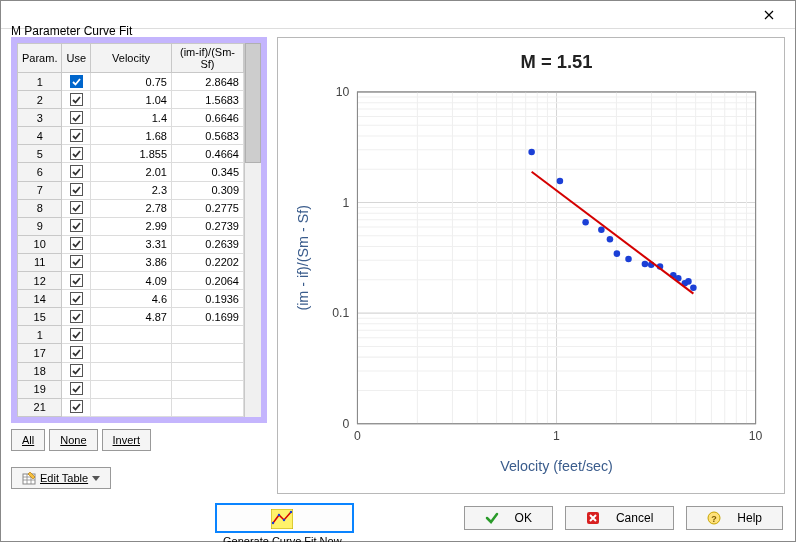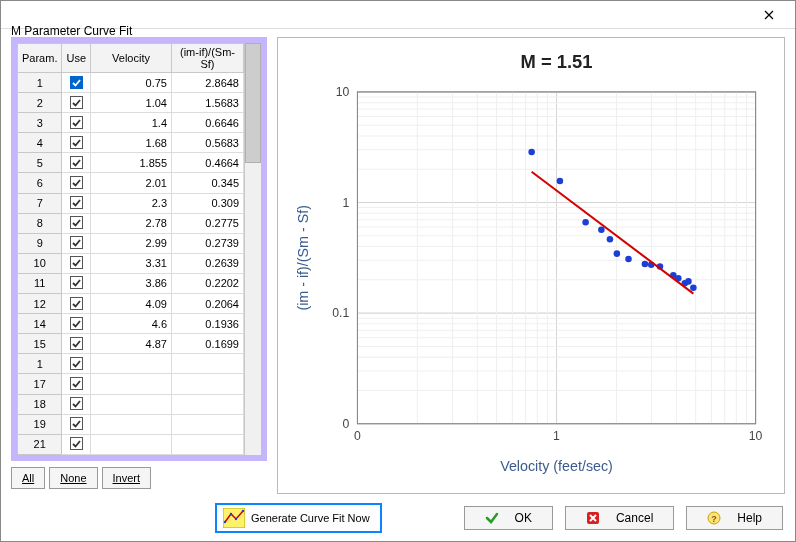--- a/index.html
+++ b/index.html
@@ -133,20 +133,21 @@
   .gen-btn {
     border: 2px solid #0a84ff;
     background: #fdfdfd;
     padding: 4px 10px 4px 6px;
     display: flex;
     align-items: center;
     gap: 6px;
     cursor: pointer;
     font-size: 11px;
     height: 30px;
+    flex-direction: column;
   }
   .dlg-btn {
     border: 1px solid #999;
     background: #f5f5f5;
     padding: 3px 20px;
     font-size: 12px;
     display: flex;
     align-items: center;
     gap: 16px;
     cursor: pointer;
@@ -395,20 +396,37 @@
         </table>
         <div class="scroll-gutter">
           <div class="scroll-thumb"></div>
         </div>
       </div>
 
       <div class="btn-row">
         <button class="btn">All</button>
         <button class="btn">None</button>
         <button class="btn">Invert</button>
+      </div>
+      <div class="btn-row btn-row-sep">
+        <button class="dropbtn">
+          <span>
+            <svg width="14" height="14" viewBox="0 0 14 14">
+              <rect x="1" y="3" width="12" height="10" fill="#fff" stroke="#888"></rect>
+              <path d="M1 6 H13 M1 9 H13 M5 3 V13 M9 3 V13" stroke="#888" stroke-width="0.8"></path>
+              <path d="M8 1 L13 6 L11 8 L6 3 Z" fill="#f5c040" stroke="#b07000" stroke-width="0.6"></path>
+            </svg>
+          </span>
+          <span>Edit Table</span>
+          <span>
+            <svg viewBox="0 0 8 5" width="8" height="5">
+                <path d="M0 0 L8 0 L4 5 Z" fill="#555"></path>
+              </svg>
+          </span>
+        </button>
       </div>
     </div>
 
     <div class="right-panel">
       <div class="chart-box">
         <svg id="chart-svg" viewBox="0 0 480 430" width="100%" height="100%">
             <rect x="70" y="45" width="390" height="325" fill="none" stroke="#888"></rect>
             <line x1="70" y1="45" x2="70" y2="370" stroke="#d6d6d6"></line>
             <text x="70" y="386" font-size="12" text-anchor="middle" fill="#444">0</text>
             <line x1="265" y1="45" x2="265" y2="370" stroke="#d6d6d6"></line>

